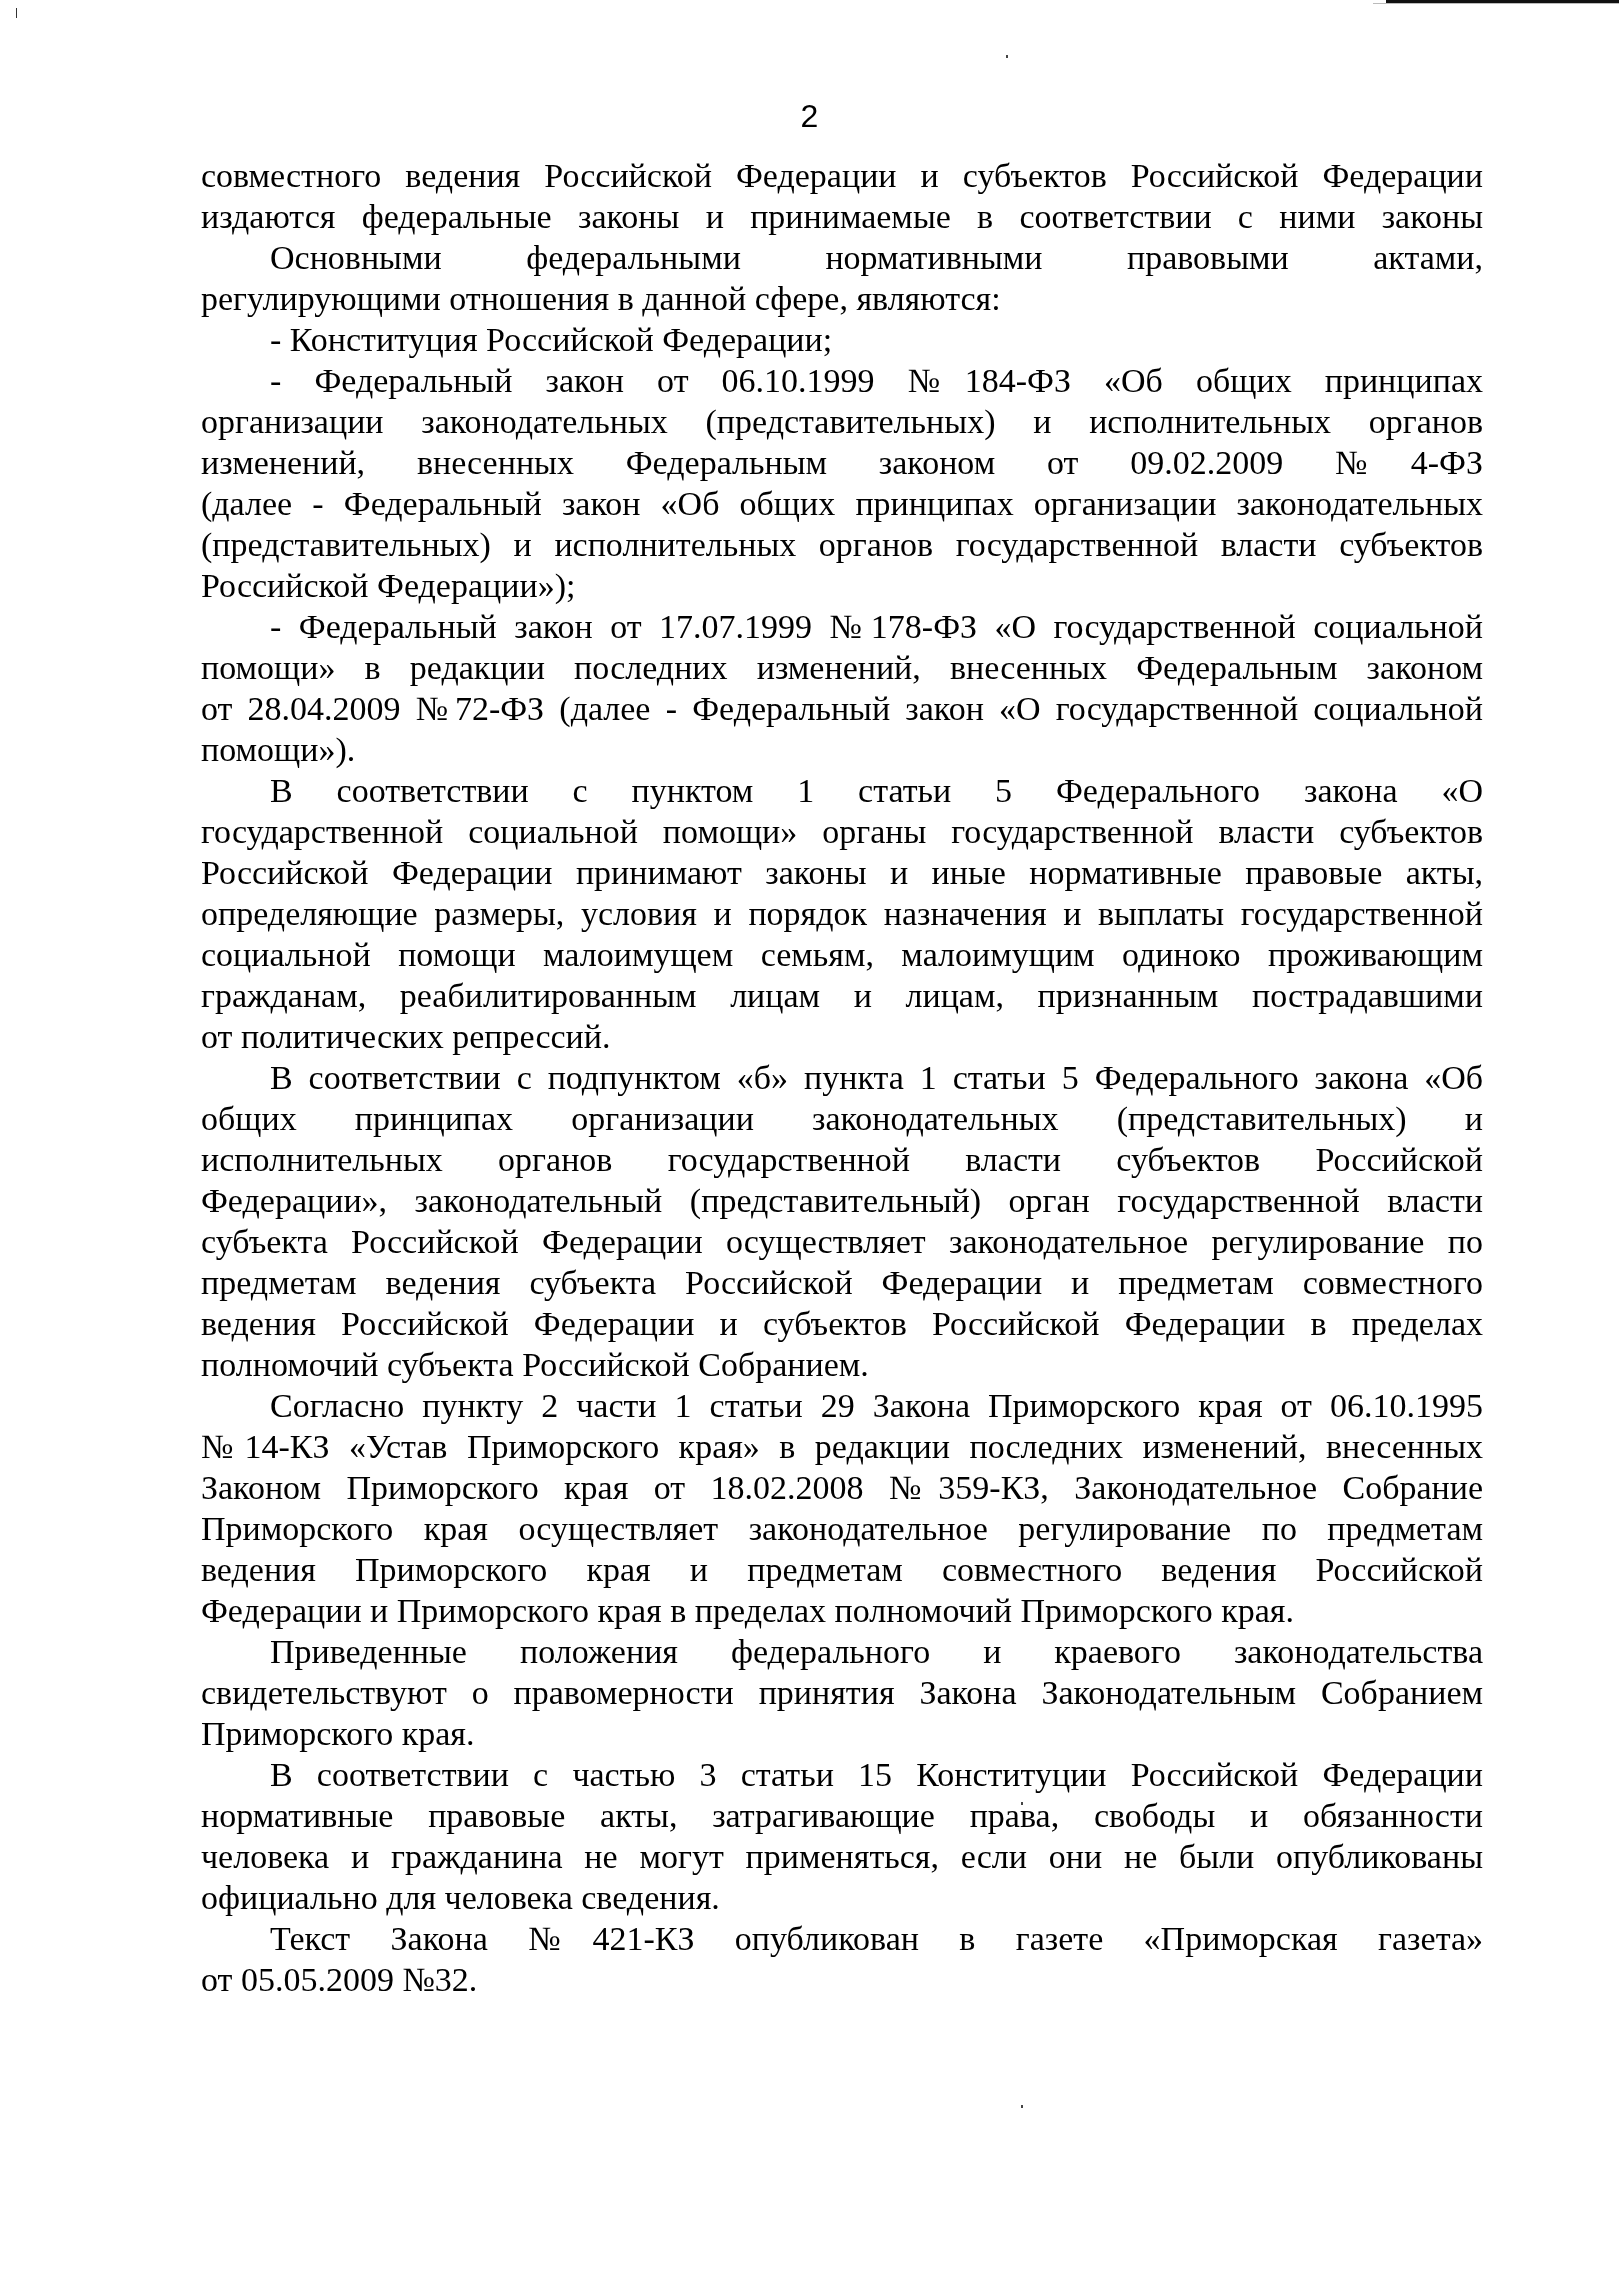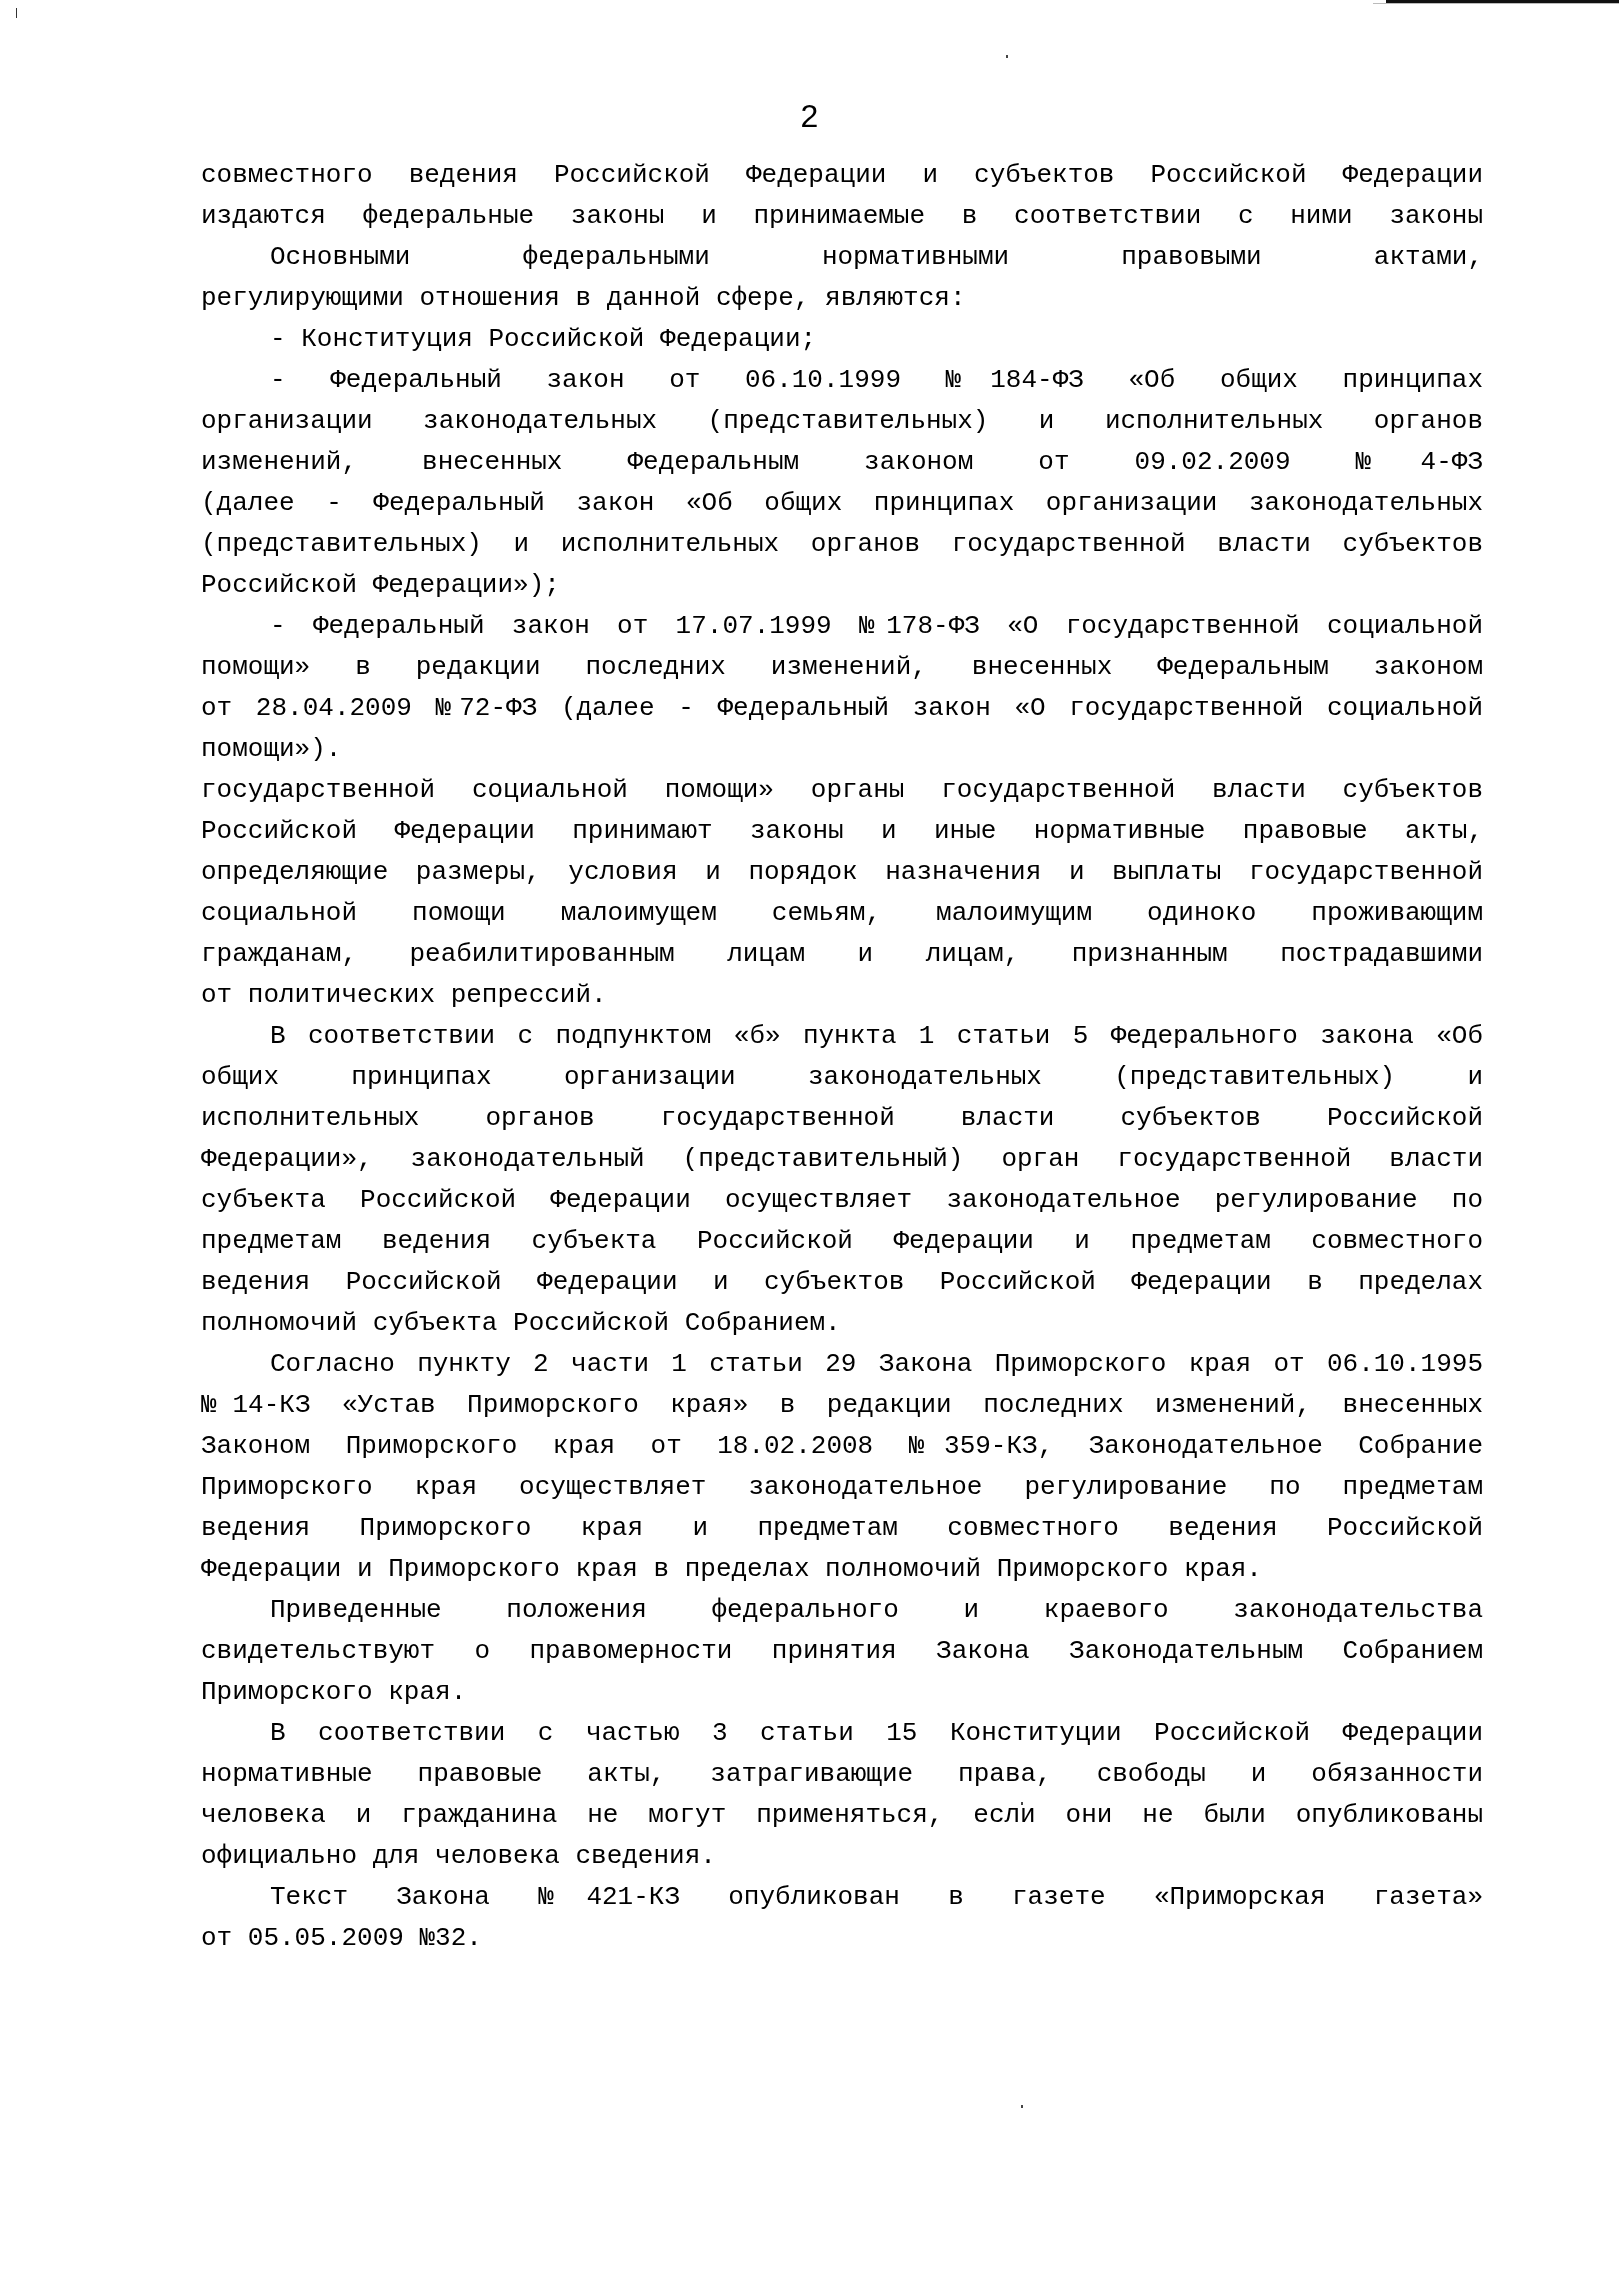--- a/index.html
+++ b/index.html
@@ -10,22 +10,22 @@
     .scan-speck-left { position: absolute; left: 15.5px; top: 7.8px; width: 1.9px; height: 10.4px; background: #333; }
     .scan-speck { position: absolute; width: 1.9px; height: 3.2px; background: #444; }
     .page-number {
       position: absolute; left: 0; width: 1619px; top: 98px;
       text-align: center;
       font-family: "Liberation Sans", sans-serif;
       font-size: 32px; color: #000;
     }
     .body-text {
       position: absolute; left: 201px; top: 155px; width: 1282px;
-      font-family: Liberation Mono, monospace;
-      font-size: 26px; line-height: 41px; color: #000;
+      font-family: Liberation Serif, serif;
+      font-size: 34px; line-height: 41px; color: #000;
     }
     .para { margin: 0; }
     .line { display: block; white-space: nowrap; text-align: justify; text-align-last: justify; height: 41px; overflow: visible; }
     .line.last { text-align-last: left; }
     .line.indent { padding-left: 69px; }
   </style>
 </head>
 <body>
 
 <div class="page">
@@ -58,20 +58,21 @@
         <span class="line">(представительных) и исполнительных органов государственной власти субъектов</span>
         <span class="line last">Российской Федерации»);</span>
       </div>
       <div class="para">
         <span class="line indent">- Федеральный закон от 17.07.1999 №178-ФЗ «О государственной социальной</span>
         <span class="line">помощи» в редакции последних изменений, внесенных Федеральным законом</span>
         <span class="line">от 28.04.2009 №72-ФЗ (далее - Федеральный закон «О государственной социальной</span>
         <span class="line last">помощи»).</span>
       </div>
       <div class="para">
+        <span class="line indent">В соответствии с пунктом 1 статьи 5 Федерального закона «О</span>
         <span class="line">государственной социальной помощи» органы государственной власти субъектов</span>
         <span class="line">Российской Федерации принимают законы и иные нормативные правовые акты,</span>
         <span class="line">определяющие размеры, условия и порядок назначения и выплаты государственной</span>
         <span class="line">социальной помощи малоимущем семьям, малоимущим одиноко проживающим</span>
         <span class="line">гражданам, реабилитированным лицам и лицам, признанным пострадавшими</span>
         <span class="line last">от политических репрессий.</span>
       </div>
       <div class="para">
         <span class="line indent">В соответствии с подпунктом «б» пункта 1 статьи 5 Федерального закона «Об</span>
         <span class="line">общих принципах организации законодательных (представительных) и</span>

